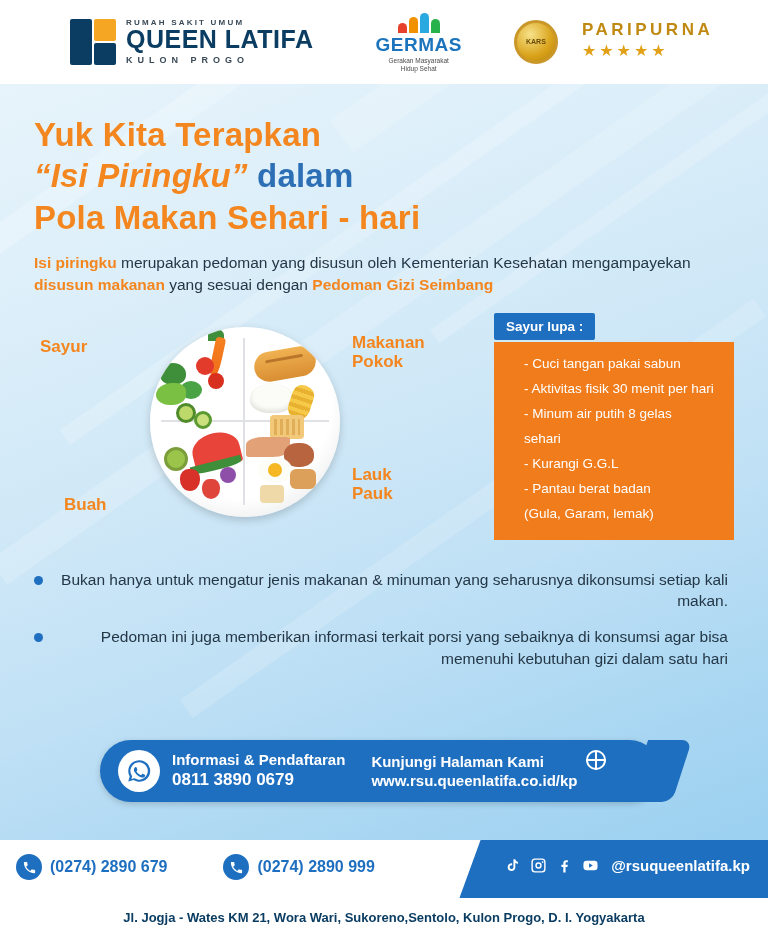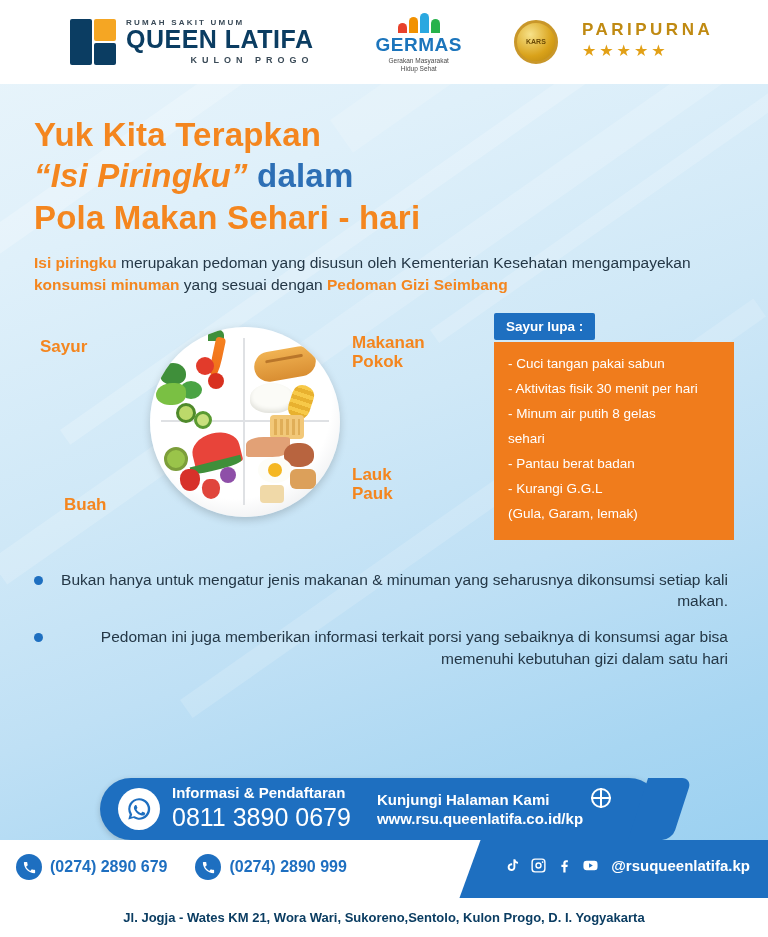--- a/index.html
+++ b/index.html
@@ -43,21 +43,21 @@
     z-index:5;
   }
   .logo-ql { display:flex; align-items:center; margin-left:48px;}
   .ql-mark { width:46px; height:46px; position:relative; margin-right:10px; }
   .ql-mark .b1 { position:absolute; left:0; top:0; width:22px; height:46px; background:#0b3d62; border-radius:2px;}
   .ql-mark .b2 { position:absolute; left:24px; top:0; width:22px; height:22px; background:#f5a623; border-radius:2px;}
   .ql-mark .b3 { position:absolute; left:24px; top:24px; width:22px; height:22px; background:#0b3d62; border-radius:2px;}
   .ql-text { line-height:1; }
   .ql-top { font-size:8px; letter-spacing:2.2px; color:#3a4a57; font-weight:bold; margin-bottom:0;}
   .ql-name { font-size:25px; font-weight:bold; color:#0b3d62; letter-spacing:.5px; }
-  .ql-sub { font-size:9px; letter-spacing:5px; color:#3a4a57; font-weight:bold; margin-top:4px; text-align:right;}
+  .ql-sub { font-size:9px; letter-spacing:5px; color:#3a4a57; font-weight:bold; margin-top:4px; text-align:left;}
 
   .logo-germas { margin-left:62px; text-align:center; }
   .germas-arcs { height:22px; display:flex; justify-content:center; align-items:flex-end; gap:2px; }
   .germas-arcs i { display:block; width:9px; border-radius:6px 6px 0 0; }
   .ga1{height:10px;background:#e8412b;}
   .ga2{height:16px;background:#f29100;}
   .ga3{height:20px;background:#2aa8e0;}
   .ga4{height:14px;background:#27b24b;}
   .germas-word { font-size:19px; font-weight:bold; color:#1c75bc; letter-spacing:.5px; margin-top:1px;}
   .germas-tag { font-size:6.5px; color:#4a4a4a; line-height:1.3; margin-top:1px;}
@@ -145,52 +145,52 @@
   .nugget{ left:140px; top:142px; width:26px;height:20px;background:#dca05a;border-radius:6px;}
   .tofu{ left:110px; top:158px; width:24px;height:18px;background:#f0d9a8;border-radius:4px;}
 
   
   .remind { position:absolute; right:34px; top:4px; width:240px; }
   .remind-title {
     background:#1e6fc0; color:#ffffff; font-size:13.5px; font-weight:bold;
     padding:6px 12px; display:inline-block; border-radius:2px;
   }
   .remind-body {
-    background:#f07c1c; color:#ffffff; padding:10px 14px 14px 14px;
+    background:#f07c1c; color:#ffffff; padding:10px 14px 14px 30px;
     font-size:13.5px; line-height:1.85; margin-top:2px;
   }
 
   
   .bullets { position:relative; z-index:4; margin:10px 40px 0 34px;text-align:right; }
   .bullet { display:flex; align-items:flex-start; margin-bottom:14px; }
   .dot { width:9px;height:9px;border-radius:50%;background:#1e6fc0;margin:7px 10px 0 0; flex:none;}
   .bullet p { font-size:15.5px; line-height:1.4; color:#243746; }
 
   
   .band {
-    position:absolute; left:100px; top:778px; width:560px; height:62px;
+    position:absolute; left:100px; top:740px; width:560px; height:62px;
     background:#1e6fc0;
     border-radius:31px;
     z-index:4;
     display:flex; align-items:center;
     color:#fff;
     box-shadow:0 2px 6px rgba(0,0,0,.18);
   }
   .band:after{
     content:""; position:absolute; right:-22px; top:0; width:44px; height:62px;
     background:#1e6fc0; transform:skewX(-18deg); border-radius:0 10px 10px 0;
   }
   .wa {
     width:42px;height:42px;border-radius:50%;background:#ffffff;
     display:flex;align-items:center;justify-content:center;margin-left:18px;flex:none;
   }
   .wa svg{ width:26px;height:26px; fill:#1e6fc0;}
   .band-left { margin-left:12px; }
   .band-left .t1 { font-size:15px; font-weight:bold; line-height:1.2;}
-  .band-left .t2 { font-size:25px; font-weight:normal; line-height:1.25;}
+  .band-left .t2 { font-size:17px; font-weight:bold; line-height:1.25;}
   .band-right { margin-left:26px; text-align:left; position:relative; z-index:2;}
   .band-right .t1 { font-size:15px; font-weight:bold; line-height:1.3;}
   .band-right .t2 { font-size:15px; font-weight:bold; line-height:1.3;}
   .globe { position:absolute; right:-28px; top:-2px; width:20px;height:20px;border-radius:50%;border:2px solid #fff;}
   .globe:before{content:"";position:absolute;left:7px;top:-2px;width:2px;height:20px;background:#fff;}
   .globe:after{content:"";position:absolute;left:-2px;top:7px;width:20px;height:2px;background:#fff;}
 
   
   .footer {
     position:absolute; left:0; bottom:0; width:768px; height:97px; z-index:6;
@@ -198,21 +198,21 @@
   .footer-blue {
     position:absolute; left:0; top:0; width:768px; height:58px; background:#1e6fc0;
   }
   .footer-white-wedge {
     position:absolute; left:0; top:0; width:440px; height:58px; background:#ffffff;
   }
   .footer-white-wedge:after{
     content:""; position:absolute; right:-30px; top:0; width:60px; height:58px;
     background:#ffffff; transform:skewX(-20deg);
   }
-  .f-phones { position:absolute; left:16px; top:14px; display:flex; align-items:flex-start; color:#1e6fc0; }
+  .f-phones { position:absolute; left:16px; top:14px; display:flex; align-items:flex-start; color:#1e6fc0;gap:28px; }
   .fp { display:flex; align-items:center; margin-right:28px; }
   .fp .ico { width:26px;height:26px;border-radius:50%;background:#1e6fc0;display:flex;align-items:center;justify-content:center;margin-right:8px;}
   .fp .ico svg{width:15px;height:15px;fill:#fff;}
   .fp span { font-size:16px; font-weight:bold; }
   .f-social { position:absolute; right:18px; top:16px; display:flex; align-items:center; color:#fff; }
   .f-social .si { width:19px;height:19px; margin-right:7px; display:flex;align-items:center;justify-content:center;}
   .f-social .si svg{width:17px;height:17px;fill:#ffffff;}
   .f-handle { font-size:15px; font-weight:bold; margin-left:4px;}
   .f-address {
     position:absolute; left:0; top:58px; width:768px; height:39px;
@@ -273,21 +273,21 @@
   <div class="headline">
     <div class="h-line h1c">Yuk Kita Terapkan</div>
     <div class="h-line">
       <span class="h2a">“Isi Piringku”</span>
       <span class="h2b">dalam</span>
     </div>
     <div class="h-line h3c">Pola Makan Sehari - hari</div>
   </div>
 
   <p class="intro">
-    <b class="or">Isi piringku</b><span> merupakan pedoman yang disusun oleh Kementerian Kesehatan mengampayekan </span><b class="or">konsumsi minuman</b><span> yang sesuai dengan </span><b class="or">Pedoman Gizi Seimbang</b>
+    <b class="or">Isi piringku</b><span> merupakan pedoman yang disusun oleh Kementerian Kesehatan mengampayekan </span><b class="or">disusun makanan</b><span> yang sesuai dengan </span><b class="or">Pedoman Gizi Seimbang</b>
   </p>
 
   <div class="middle">
 
     <div class="lbl lbl-sayur">Sayur</div>
     <div class="lbl lbl-buah">Buah</div>
     <div class="lbl lbl-pokok" style="white-space:pre-line">Makanan
 Pokok</div>
     <div class="lbl lbl-lauk" style="white-space:pre-line">Lauk
 Pauk</div>
@@ -327,22 +327,22 @@
       </div>
     </div>
 
     <div class="remind">
       <div class="remind-title">Sayur lupa :</div>
       <div class="remind-body">
         <div>- Cuci tangan pakai sabun</div>
         <div>- Aktivitas fisik 30 menit per hari</div>
         <div>- Minum air putih 8 gelas</div>
         <div>   sehari</div>
+        <div>- Kurangi G.G.L</div>
         <div>- Pantau berat badan</div>
-        <div>- Kurangi G.G.L</div>
         <div>   (Gula, Garam, lemak)</div>
       </div>
     </div>
   </div>
 
   <div class="bullets">
     <div class="bullet">
       <span class="dot"></span>
       <p>Bukan hanya untuk mengatur jenis makanan &amp; minuman yang seharusnya dikonsumsi setiap kali makan.</p>
     </div>

